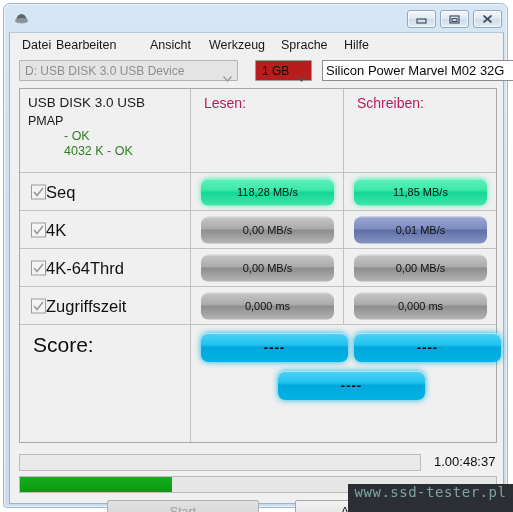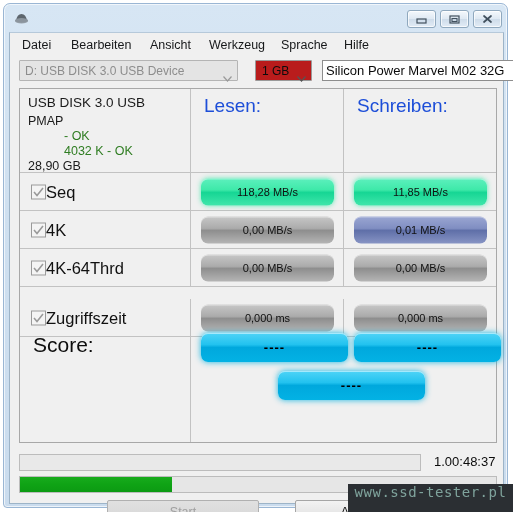--- a/index.html
+++ b/index.html
@@ -157,21 +157,21 @@
   .cell-write { position: absolute; left: 324px; width: 153px; height: 100%; }
 
   
   #info-cell { position: absolute; left: 8px; top: 6px; width: 160px; }
   .info-line { font-size: 12.5px; color: #1a1a1a; line-height: 15px; white-space: nowrap; }
   .info-line.title { font-size: 13.5px; padding-bottom: 4px; }
   .info-line.ok { color: #2f7d22; margin-left: 36px; }
 
   .col-header {
     position: absolute; left: 13px; top: 6px;
-    font-size: 19px; color: #1d4ed8; white-space: nowrap;
+    font-size: 14px; color: #be185d; white-space: nowrap;
   }
 
   
   .test-label {
     position: absolute; left: 11px; top: 50%;
     transform: translateY(-50%);
     font-size: 16.5px; color: #111111;
     white-space: nowrap;
     display: flex; align-items: center; 
   }
@@ -325,21 +325,21 @@
           <line x1="17" y1="5" x2="10" y2="11"></line>
         </g>
       </svg>
     </div>
   </div>
 
   <div id="client">
 
     <div id="menu-bar">
       <span class="menu-item" style="left:8px">Datei</span>
-      <span class="menu-item" style="left:57px">Bearbeiten</span>
+      <span class="menu-item" style="left:42px">Bearbeiten</span>
       <span class="menu-item" style="left:136px">Ansicht</span>
       <span class="menu-item" style="left:195px">Werkzeug</span>
       <span class="menu-item" style="left:267px">Sprache</span>
       <span class="menu-item" style="left:330px">Hilfe</span>
     </div>
 
     <div id="toolbar">
 
       <div id="drive-select">
         <span id="drive-select-label">D: USB DISK 3.0 USB Device</span>
@@ -369,21 +369,20 @@
       <div class="grid-row" style="top:0; height:84px;">
         <div class="col-div" style="left:170px"></div>
         <div class="col-div" style="left:323px"></div>
 
         <div class="cell-label">
           <div id="info-cell">
             <div class="info-line title">USB DISK 3.0 USB</div>
             <div class="info-line">PMAP</div>
             <div class="info-line ok"> - OK</div>
             <div class="info-line ok">4032 K - OK</div>
-            <div class="info-line">28,90 GB</div>
           </div>
         </div>
 
         <div class="cell-read">
           <span class="col-header">Lesen:</span>
         </div>
         <div class="cell-write">
           <span class="col-header">Schreiben:</span>
         </div>
       </div>
@@ -444,21 +443,21 @@
           </span>
         </div>
         <div class="cell-read">
           <span class="pill pill-gray">0,00 MB/s</span>
         </div>
         <div class="cell-write">
           <span class="pill pill-gray">0,00 MB/s</span>
         </div>
       </div>
 
-      <div class="grid-row" style="top:210px; height:38px;">
+      <div class="grid-row" style="top:198px; height:38px;">
         <div class="col-div" style="left:170px"></div>
         <div class="col-div" style="left:323px"></div>
         <div class="cell-label">
           <span class="test-label">
             <span class="chk">
               <svg width="11" height="11" viewBox="0 0 11 11">
                 <path d="M1 5.5 L4 9 L10 1.5" fill="none" stroke="#9a9a9a" stroke-width="1.6"></path>
               </svg>
             </span>
             <span>Zugriffszeit</span>

